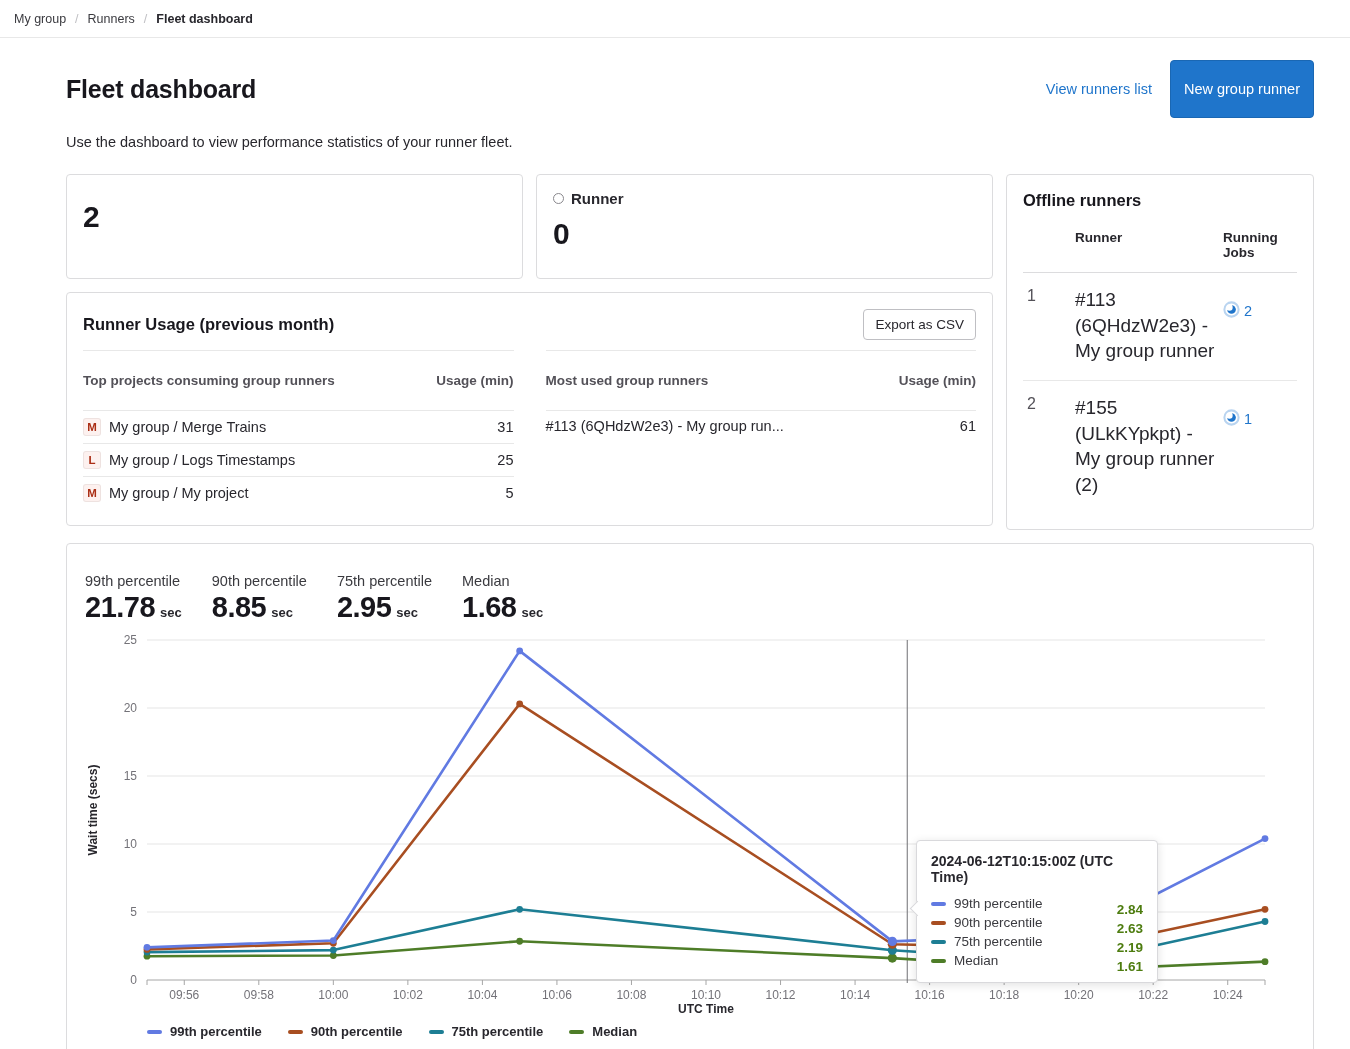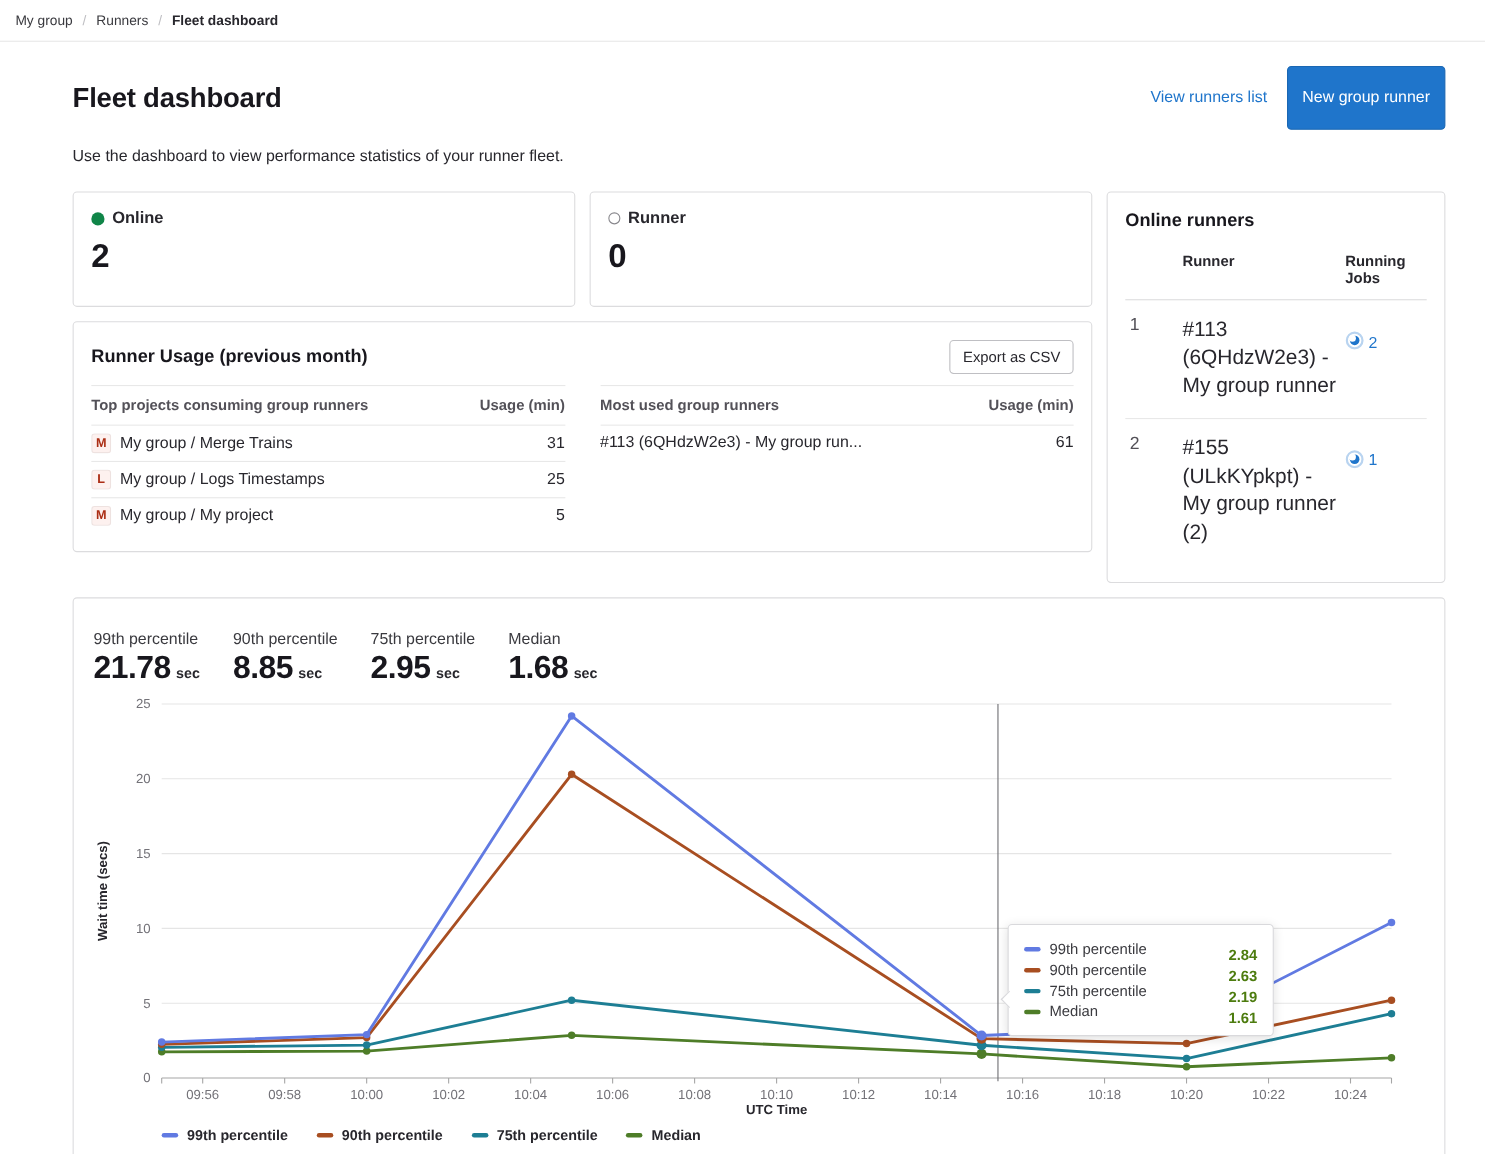--- a/index.html
+++ b/index.html
@@ -44,21 +44,21 @@
   .ar-index { font-size:16px; color:#535158; padding-left:4px; }
   .ar-name { font-size:19px; line-height:1.35; }
   .ar-jobs { display:flex; align-items:center; gap:4px; color:#1f75cb; font-size:14.5px; margin-top:14px; }
 
   
   .usage-card { padding:16px; min-height:209px; }
   .usage-head { display:flex; align-items:center; justify-content:space-between; }
   h2 { font-size:16.5px; font-weight:700; margin:0; color:#18171d; }
   .btn-secondary { background:#fff; border:1px solid #bfbfc3; border-radius:4px; padding:7px 11px; font-size:13.5px; font-family:inherit; color:#28272d; cursor:pointer; }
   .usage-tables { display:grid; grid-template-columns:1fr 1fr; gap:32px; margin-top:10px; }
-  .ut-head { display:flex; justify-content:space-between; border-top:1px solid #e8e8e8; border-bottom:1px solid #e8e8e8; padding:10px 0; font-size:13.5px; font-weight:700; color:#535158;text-align:center; }
+  .ut-head { display:flex; justify-content:space-between; border-top:1px solid #e8e8e8; border-bottom:1px solid #e8e8e8; padding:22px 0; font-size:13.5px; font-weight:700; color:#535158;text-align:center; }
   .ut-row { display:flex; justify-content:space-between; align-items:center; border-bottom:1px solid #e8e8e8; padding:7px 0; font-size:14.5px; }
   .ut-row:last-child { border-bottom:none; }
   .ut-name { display:flex; align-items:center; gap:8px; }
   .avatar { width:18px; height:18px; border-radius:3px; background:#fdf1ef; color:#ab2e15; font-size:11.5px; font-weight:700; display:flex; align-items:center; justify-content:center; border:1px solid rgba(0,0,0,0.06); box-sizing:border-box; }
 
   
   .chart-card { margin-top:13px; padding:16px; position:relative; min-height:543px; }
   .chart-title-row { display:flex; align-items:center; gap:7px; margin-top:4px; }
   .help-icon { display:inline-flex; cursor:pointer; }
   .wait-stats { display:flex; gap:30px; margin:13px 0 8px 2px; }
@@ -103,24 +103,20 @@
     </div>
   </div>
 
   <p class="page-desc">Use the dashboard to view performance statistics of your runner fleet.</p>
 
   <div class="top-grid">
     <div class="left-col">
 
       <div class="stat-row">
         <div class="card stat-card">
-          <div class="stat-label">
-            <span class="dot-online" id="online-dot" style="background: rgb(16, 133, 72);"></span>
-            <span>Online</span>
-          </div>
           <div class="stat-value">2</div>
         </div>
         <div class="card stat-card">
           <div class="stat-label">
             <span class="ring-offline"></span>
             <span>Runner</span>
           </div>
           <div class="stat-value">0</div>
         </div>
       </div>
@@ -169,21 +165,21 @@
                 </span>
                 <span>61</span>
               </div>
             </div>
         </div>
       </div>
 
     </div>
 
     <div class="card runners-card">
-      <h2>Online runners</h2>
+      <h2>Offline runners</h2>
       <div class="ar-table">
         <div class="ar-head">
           <span></span>
           <span>Runner</span>
           <span>Running Jobs</span>
         </div>
         <div id="ar-rows">
             <div class="ar-row">
               <span class="ar-index">1</span>
               <span class="ar-name">#113 (6QHdzW2e3) - My group runner</span>
@@ -336,20 +332,21 @@
           <span class="swatch" style="background: rgb(29, 126, 148);"></span>
           <span class="legend-label">75th percentile</span>
         </span>
         <span class="legend-item">
           <span class="swatch" style="background: rgb(78, 125, 40);"></span>
           <span class="legend-label">Median</span>
         </span>
       </div>
 
     <div class="tooltip">
+      <div class="tt-title">2024-06-12T10:15:00Z (UTC Time)</div>
       <div id="tt-rows">
           <div class="tt-row">
             <span class="swatch" style="background: rgb(97, 122, 226);"></span>
             <span>99th percentile</span>
             <span class="tt-value">2.84</span>
           </div>
           <div class="tt-row">
             <span class="swatch" style="background: rgb(168, 78, 33);"></span>
             <span>90th percentile</span>
             <span class="tt-value">2.63</span>

